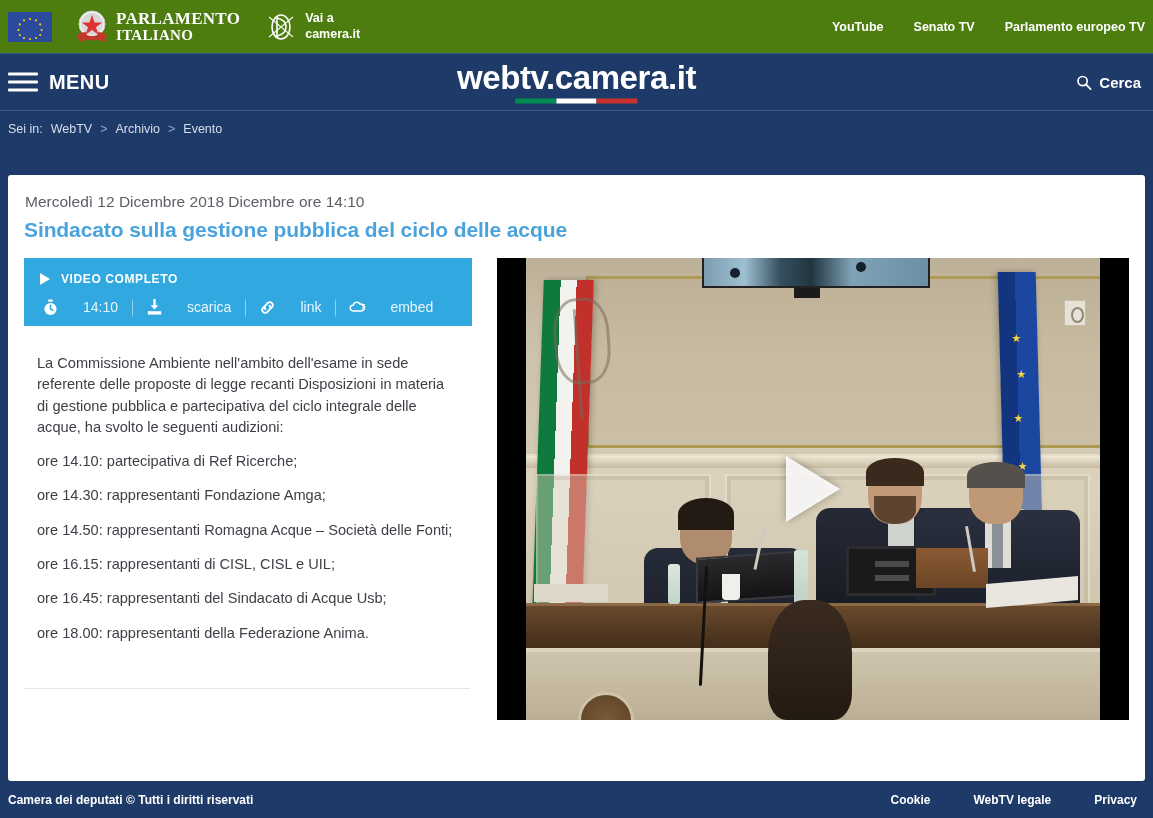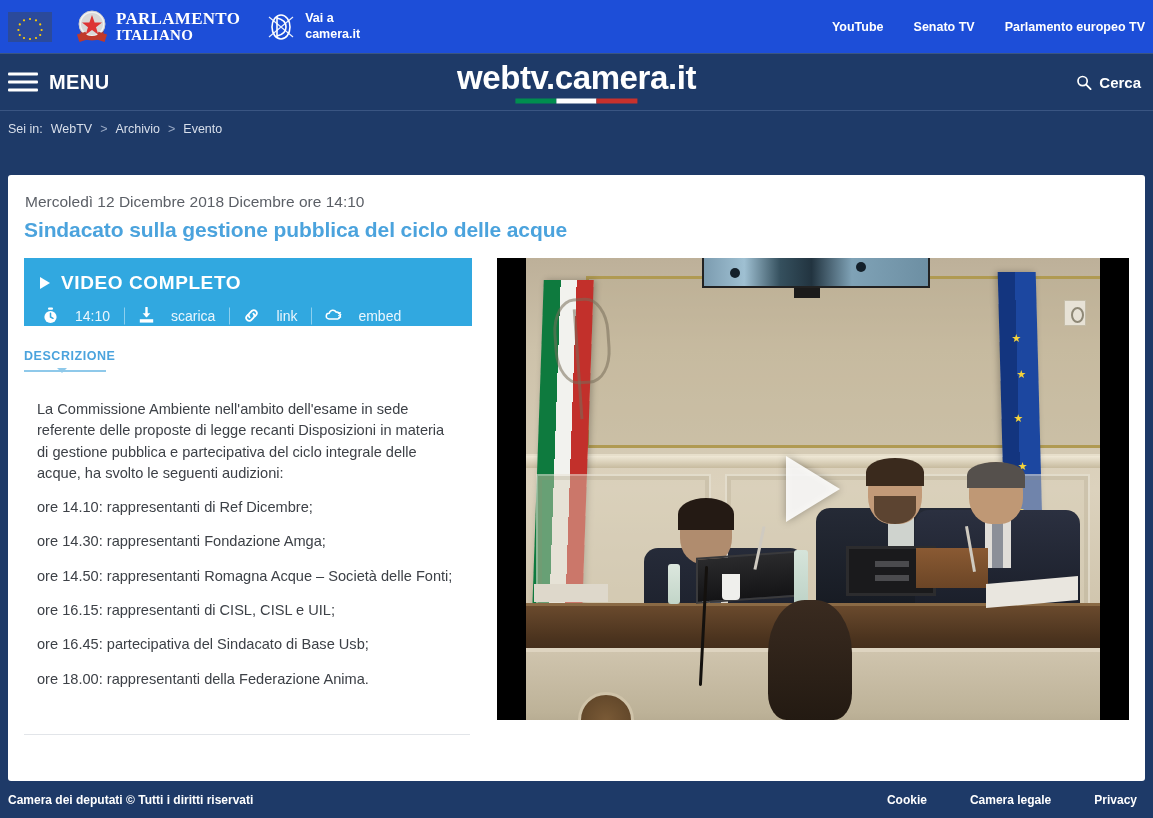--- a/index.html
+++ b/index.html
@@ -7,21 +7,21 @@
     width: 1153px; height: 818px;
     background: #1d3c6e;
     font-family: "Liberation Sans", sans-serif;
     overflow: hidden;
   }
   body { position: relative; background: #1e3a68; }
 
   
   .topbar {
     position: absolute; left: 0; top: 0; width: 1153px; height: 53px;
-    background: #1d4ed8;
+    background: #4d7c0f;
   }
   .topbar-left { position: absolute; left: 0; top: 0; display: flex; align-items: center; height: 53px; }
   .eu-flag {
     width: 44px; height: 30px; background: #2b4a9b; margin-left: 8px;
     position: relative; flex: none;
   }
   .eu-flag .stars { position: absolute; inset: 0; }
   .brand-emblem { margin-left: 22px; width: 36px; height: 40px; flex:none; position: relative; }
   .brand-text {
     margin-left: 6px; color: #ffffff; line-height: 1.02;
@@ -101,23 +101,23 @@
 
   
   .leftcol { position: absolute; left: 16px; top: 83px; width: 448px; }
 
   .video-box {
     background: #31a8e0; color: #fff; padding: 14px 16px 14px 16px;
     height: 68px;
   }
   .vb-row1 { display: flex; align-items: center; gap: 11px; }
   .vb-play { width: 0; height: 0; border-left: 10px solid #fff; border-top: 6.5px solid transparent; border-bottom: 6.5px solid transparent; }
-  .vb-title { font-size: 19px; font-weight: bold; letter-spacing: .6px; }
+  .vb-title { font-size: 12px; font-weight: bold; letter-spacing: .6px; }
   .vb-row2 { display: flex; align-items: center; margin-top: 13px; }
-  .vb-item { display: flex; align-items: center; gap: 16px; padding: 0 14px; position: relative; cursor: pointer; }
+  .vb-item { display: flex; align-items: flex-start; gap: 24px; padding: 0 14px; position: relative; cursor: pointer; }
   .vb-item:first-child { padding-left: 2px; }
   .vb-item + .vb-item::before {
     content: ""; position: absolute; left: 0; top: 50%; transform: translateY(-50%);
     width: 1px; height: 17px; background: rgba(255,255,255,.45);
   }
   .vb-item .lbl { font-size: 14px; color: #eaf6fd; }
   .vb-ico { width: 17px; height: 17px; position: relative; flex:none; }
 
   .tabs { margin-top: 20px; position: relative; }
   .tab {
@@ -434,32 +434,28 @@
             <svg viewBox="0 0 17 17" width="17" height="17">
               <path d="M4 12 a2.9 2.9 0 0 1 0.3-5.8 a3.6 3.6 0 0 1 6.8-1 a2.6 2.6 0 0 1 1.6 6.8 Z" fill="none" stroke="#fff" stroke-width="1.5" stroke-linejoin="round"></path>
               <path d="M13.2 6.5 L15.4 5.4 M13.6 8.4 L15.9 7.6 M13.6 10.2 L15.7 10" stroke="#fff" stroke-width="1.1" stroke-linecap="round"></path>
             </svg>
           </span>
           <span class="lbl">embed</span>
         </div>
       </div>
     </div>
 
-    <div class="tabs">
-      <span class="tab">DESCRIZIONE</span>
-      <span class="tab-caret"></span>
-    </div>
 
     <div class="desc">
       <p>La Commissione Ambiente nell'ambito dell'esame in sede referente delle proposte di legge recanti Disposizioni in materia di gestione pubblica e partecipativa del ciclo integrale delle acque, ha svolto le seguenti audizioni:</p>
-      <p>ore 14.10: rappresentanti di Ref Dicembre;</p>
+      <p>ore 14.10: partecipativa di Ref Ricerche;</p>
       <p>ore 14.30: rappresentanti Fondazione Amga;</p>
       <p>ore 14.50: rappresentanti Romagna Acque – Società delle Fonti;</p>
       <p>ore 16.15: rappresentanti di CISL, CISL e UIL;</p>
-      <p>ore 16.45: partecipativa del Sindacato di Base Usb;</p>
+      <p>ore 16.45: rappresentanti del Sindacato di Acque Usb;</p>
       <p>ore 18.00: rappresentanti della Federazione Anima.</p>
     </div>
     <div class="desc-rule"></div>
   </div>
 
   <div class="player">
     <div class="scene">
       <div class="wall"></div>
       <div class="upper-wall"></div>
       <div class="frame-gold"></div>
@@ -535,16 +531,16 @@
     <div class="play-overlay"></div>
   </div>
 
  </div>
 </div>
 
 <div class="footer">
   <div class="footer-left">Camera dei deputati © Tutti i diritti riservati</div>
   <div class="footer-right">
     <a href="#">Cookie</a>
-    <a href="#">Camera legale</a>
+    <a href="#">WebTV legale</a>
     <a href="#">Privacy</a>
   </div>
 </div>
 
 </body></html>

